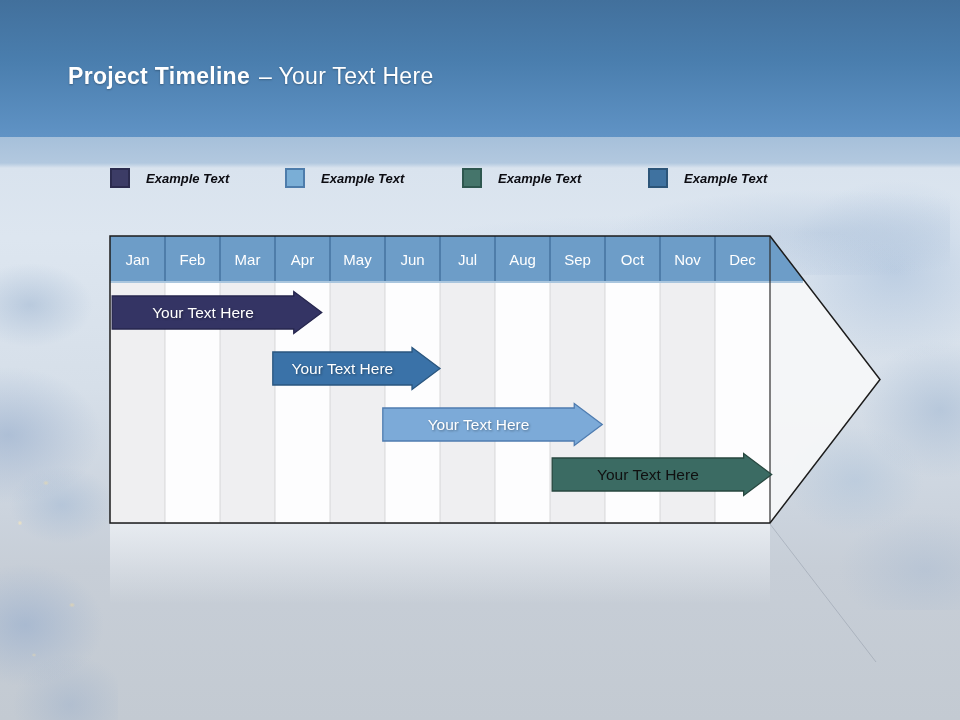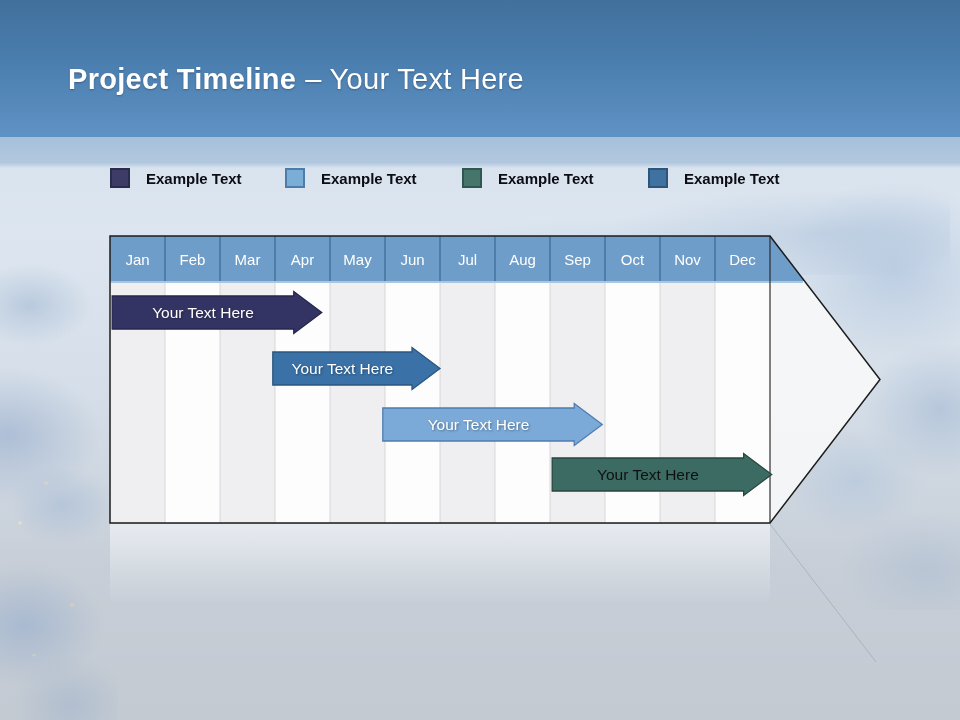--- a/index.html
+++ b/index.html
@@ -7,21 +7,21 @@
     position:relative;width:960px;height:720px;overflow:hidden;
     font-family:"Liberation Sans",sans-serif;background:#dce5ef;
   }
 
   
   .title-bar{
     position:absolute;top:0;left:0;width:960px;height:137px;
     background:linear-gradient(180deg,#42709c 0%,#4a7eae 45%,#6093c5 100%);
   }
   .page-title{
-    position:absolute;left:68px;top:63px;font-size:29px;color:#ffffff;
+    position:absolute;left:68px;top:63px;font-size:23px;color:#ffffff;
     letter-spacing:.3px;text-shadow:0 1px 2px rgba(0,0,0,.28);white-space:nowrap;
   }
   .page-title .t-bold{font-weight:bold;}
   .page-title .t-rest{font-weight:400;margin-left:9px;}
 
   
   .bg-main{
     position:absolute;top:137px;left:0;width:960px;height:583px;
     background:linear-gradient(180deg,
       #a6c0da 0px,#b2c8df 26px,#d9e3ee 31px,#dde6f0 100px,
@@ -52,21 +52,21 @@
     position:absolute;left:250px;top:170px;width:700px;height:105px;
     background:
       radial-gradient(400px 75px at 55% 95%, rgba(172,193,219,.40), transparent 72%),
       radial-gradient(300px 60px at 82% 60%, rgba(166,188,214,.44), transparent 72%);
   }
 
   
   .legend-item{position:absolute;top:166px;height:24px;display:flex;align-items:center;}
   .li0{left:110px}.li1{left:285px}.li2{left:462px}.li3{left:648px}
   .swatch{width:20px;height:20px;border:2px solid #333;box-sizing:border-box;flex:0 0 auto;}
-  .legend-label{margin-left:16px;font-size:15px;font-weight:bold;color:#0c0c12;white-space:nowrap;}
+  .legend-label{margin-left:16px;font-size:13px;font-weight:bold;color:#0c0c12;white-space:nowrap;font-style:italic;}
 
   
   #tl{position:absolute;left:0;top:0;width:960px;height:720px;}
   #tl text{font-family:"Liberation Sans",sans-serif;}
   .bar-text-shadow{filter:drop-shadow(1px 1px 1px rgba(0,0,0,.35));}
 </style>
 </head>
 <body>
 
 <div class="slide">

